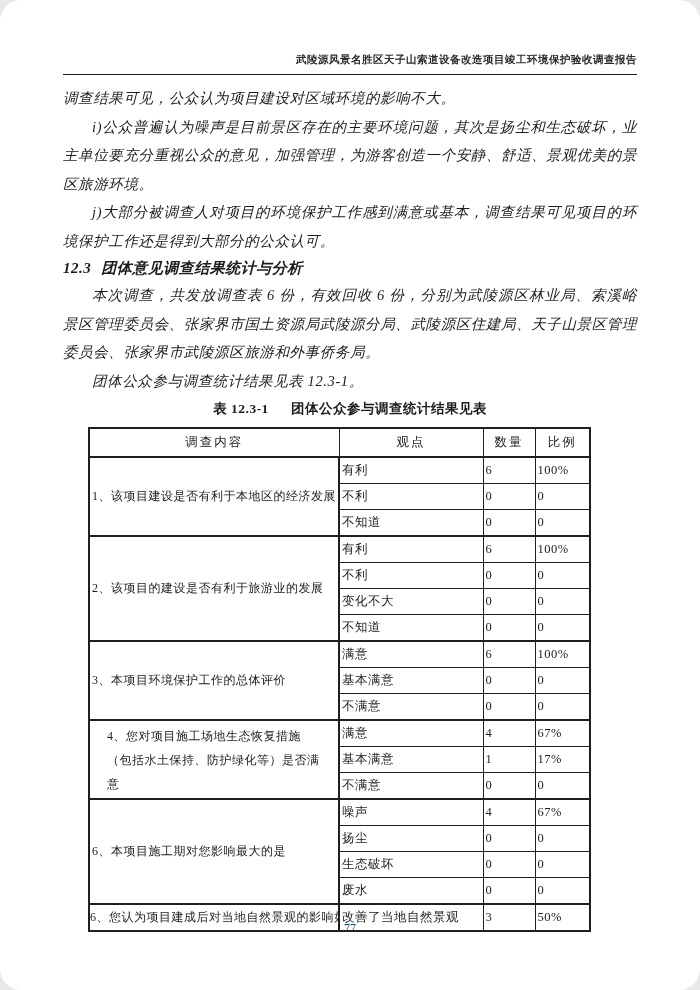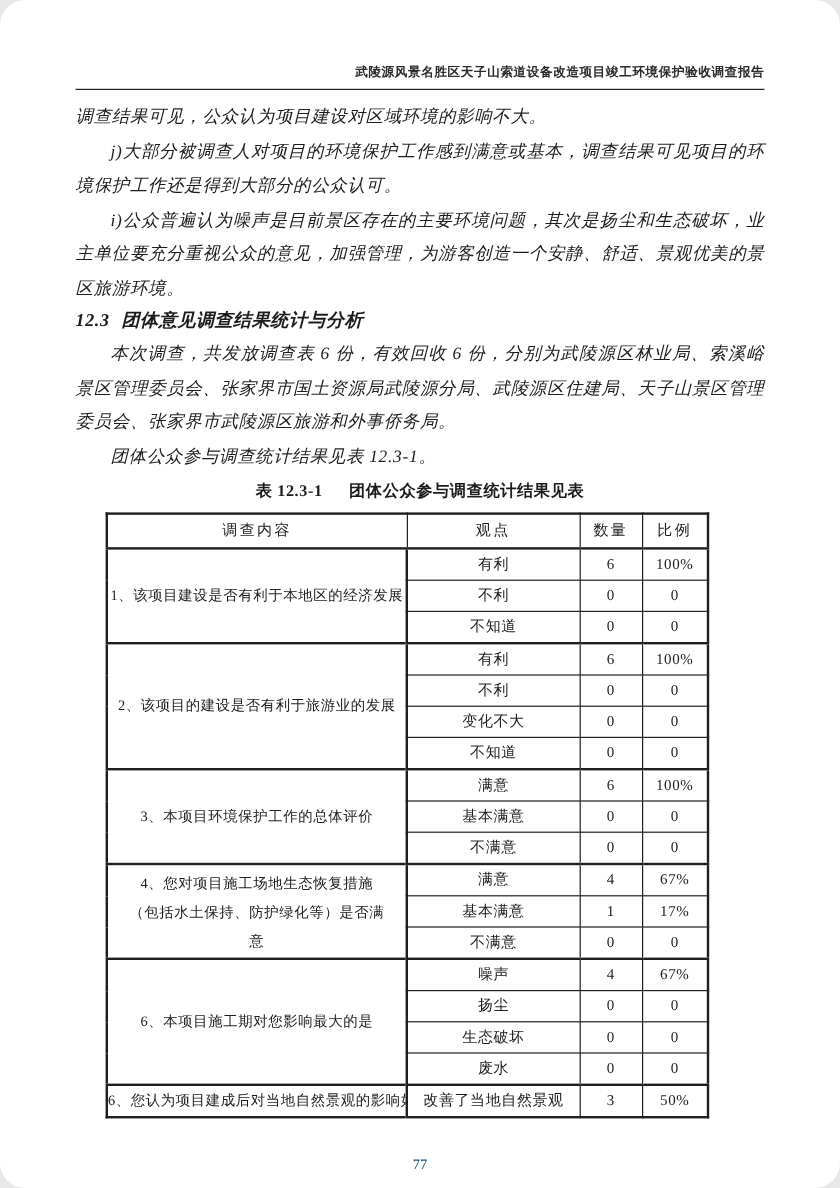--- a/index.html
+++ b/index.html
@@ -48,47 +48,47 @@
   }
   .survey-table,
   .survey-table th,
   .survey-table td{border:1px solid #1f1f1f;}
   .survey-table{border:2px solid #1f1f1f;}
   .survey-table th{
     height:27px;font-weight:normal;text-align:center;padding:0;
     border-bottom:2px solid #1f1f1f;letter-spacing:2px;
   }
   .survey-table td{
-    height:25px;text-align:center;padding:0 2px;
+    height:25px;text-align:left;padding:0 2px;
     overflow:hidden;white-space:nowrap;
   }
   .survey-table tr.group-start td{border-top:2px solid #1f1f1f;}
   .q-cell{
     font-size:12px;letter-spacing:0.5px;
     border-right:2px solid #1f1f1f !important;
   }
   .q-cell.wrap{white-space:normal;line-height:24px;padding:0 17px;}
   .q-cell.clip{text-align:left;padding:0;}
   .page-number{
-    position:absolute;top:963px;left:0;width:700px;
+    position:absolute;top:921px;left:0;width:700px;
     text-align:center;font-size:12px;color:#0c4a6e;
   }
 </style>
 </head>
 <body>
 
 <div class="page">
 
   <div class="doc-header">武陵源风景名胜区天子山索道设备改造项目竣工环境保护验收调查报告</div>
   <div class="header-rule"></div>
 
   <div class="content">
     <p>调查结果可见，公众认为项目建设对区域环境的影响不大。</p>
+    <p class="para-indent">i)公众普遍认为噪声是目前景区存在的主要环境问题，其次是扬尘和生态破坏，业主单位要充分重视公众的意见，加强管理，为游客创造一个安静、舒适、景观优美的景区旅游环境。</p>
     <p class="para-indent">j)大部分被调查人对项目的环境保护工作感到满意或基本，调查结果可见项目的环境保护工作还是得到大部分的公众认可。</p>
-    <p class="para-indent">i)公众普遍认为噪声是目前景区存在的主要环境问题，其次是扬尘和生态破坏，业主单位要充分重视公众的意见，加强管理，为游客创造一个安静、舒适、景观优美的景区旅游环境。</p>
     <p class="section-heading"><span class="sec-num">12.3</span><span>团体意见调查结果统计与分析</span></p>
     <p class="para-indent">本次调查，共发放调查表 6 份，有效回收 6 份，分别为武陵源区林业局、索溪峪景区管理委员会、张家界市国土资源局武陵源分局、武陵源区住建局、天子山景区管理委员会、张家界市武陵源区旅游和外事侨务局。</p>
     <p class="para-indent">团体公众参与调查统计结果见表 12.3-1。</p>
   </div>
 
   <div class="table-caption"><span class="cap-label">表 12.3-1</span><span class="cap-title">团体公众参与调查统计结果见表</span></div>
 
   <table class="survey-table">
     <colgroup>
       <col style="width:250px">

